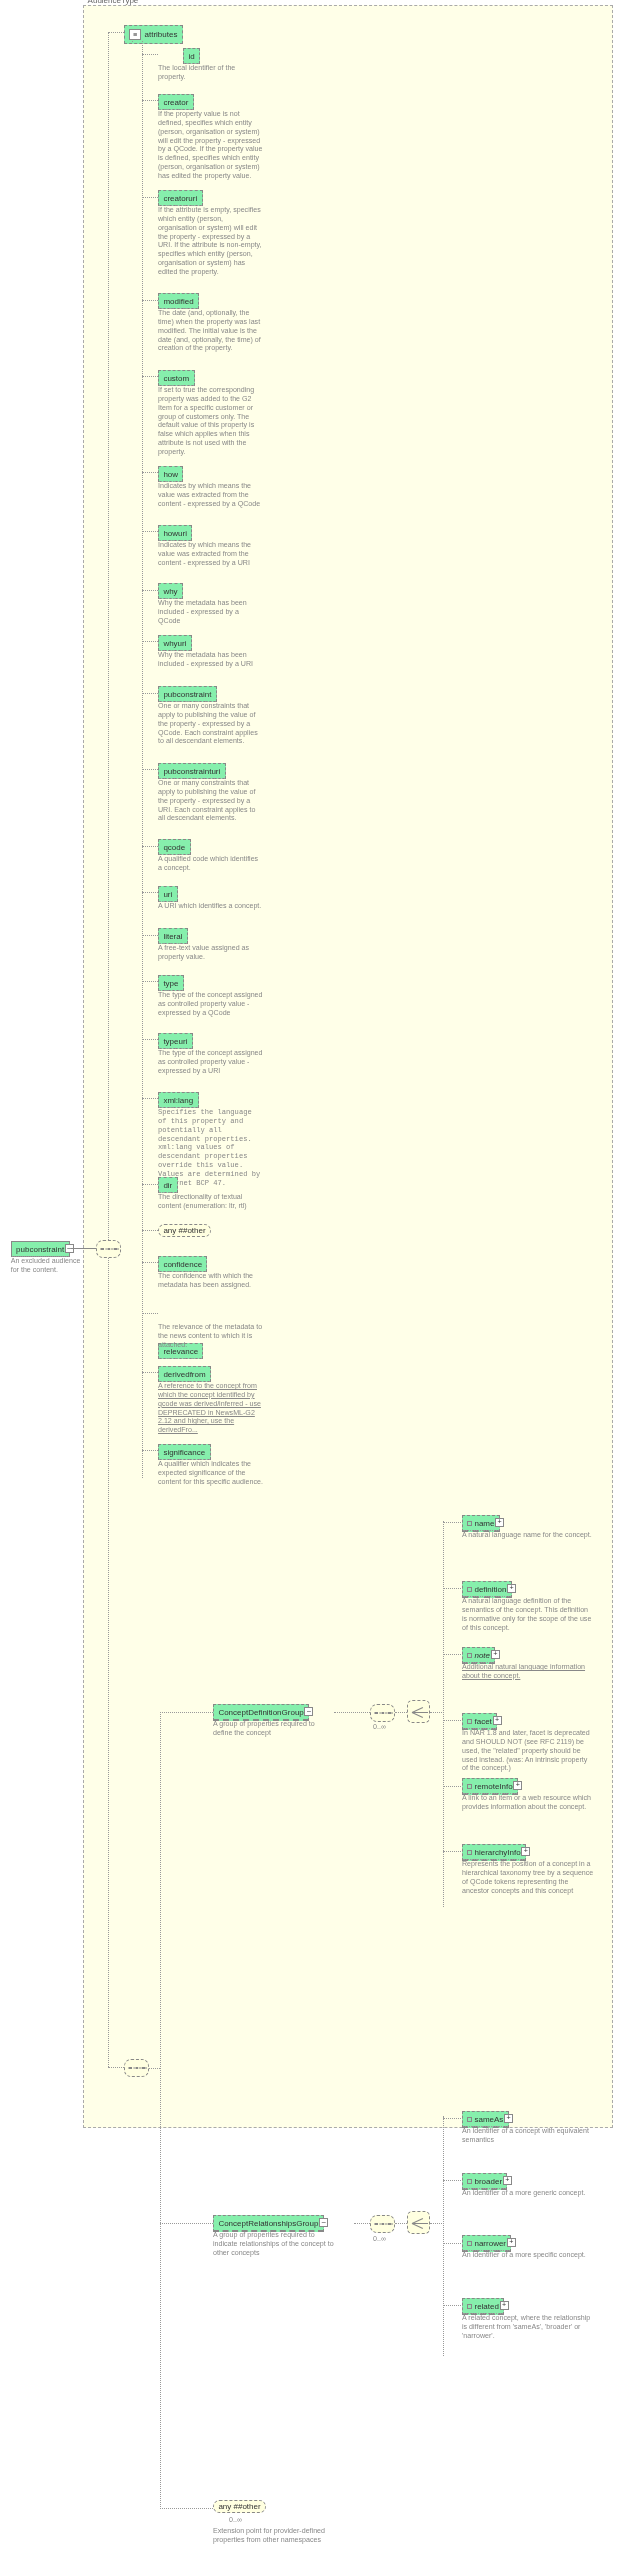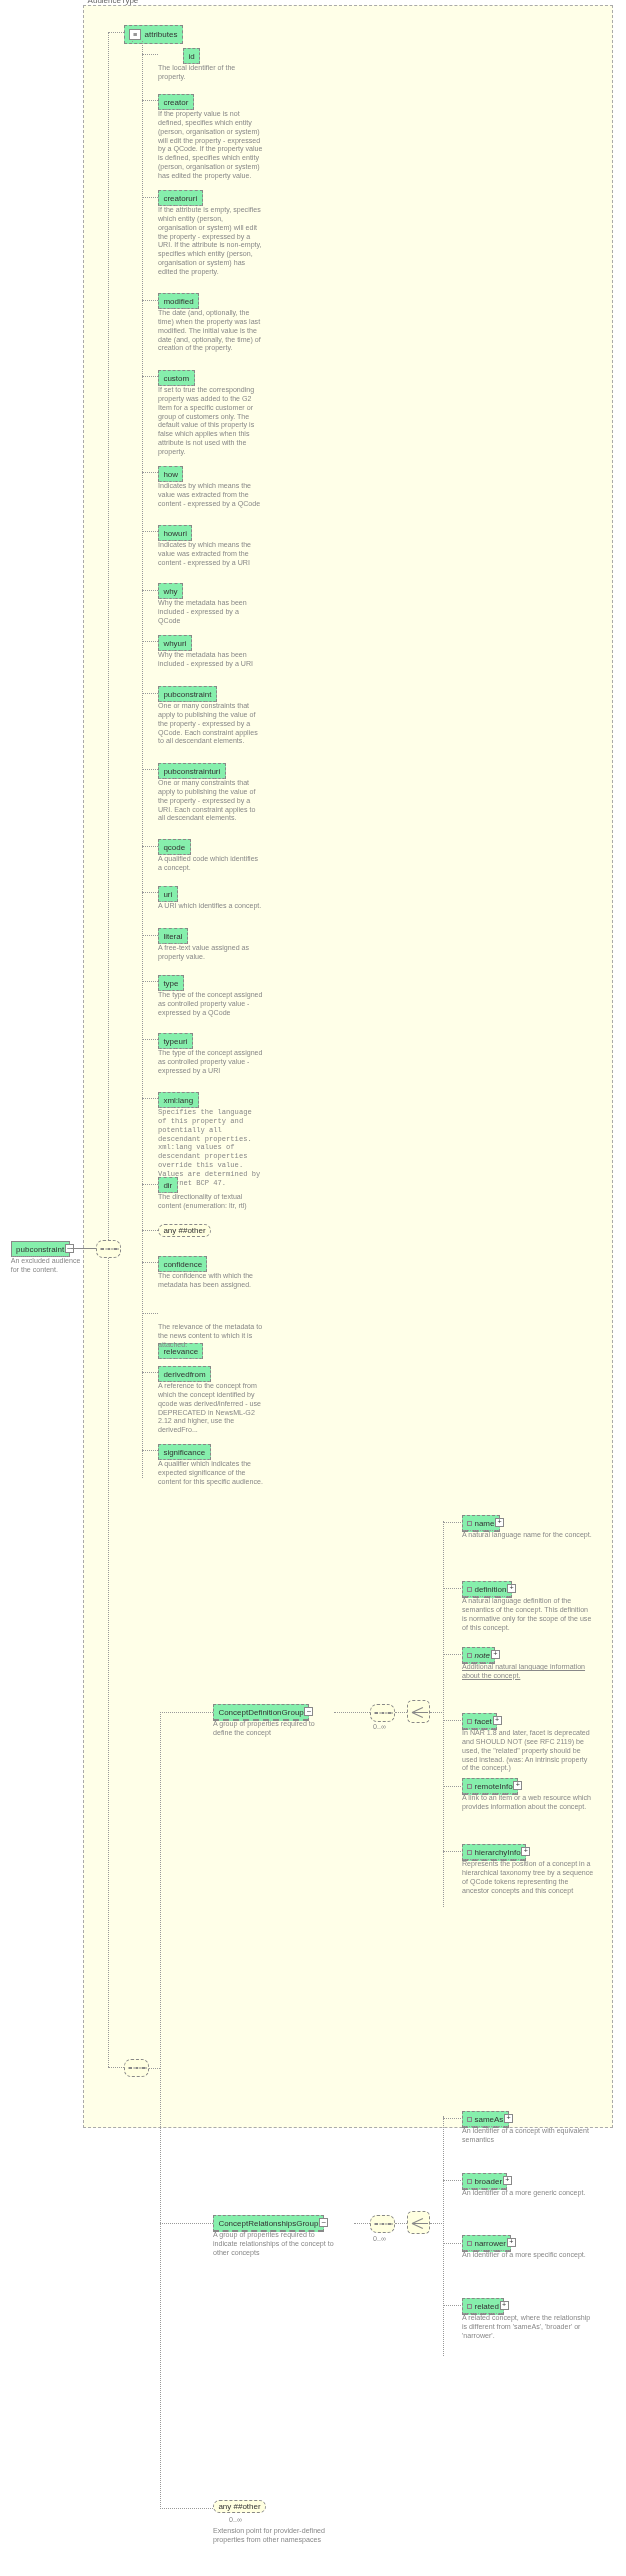--- a/index.html
+++ b/index.html
@@ -131,21 +131,21 @@
       <div class="h-dot" style="left: 142px; top: 1230px; width: 16px;"></div>
       <div class="wf" style="left: 158px; top: 1224px;">any ##other</div>
       <div class="h-dot" style="left: 142px; top: 1262px; width: 16px;"></div>
       <div class="node-dash" style="left: 158px; top: 1256px;"><span class="frac" style="position:absolute;left:0;bottom:-0.9px;width:100%"></span>confidence</div>
       <div class="desc" style="left: 158px; top: 1272px; width: 105px;">The confidence with which the metadata has been assigned.</div>
       <div class="h-dot" style="left: 142px; top: 1313px; width: 16px;"></div>
       <div class="node-dash" style="left: 158px; top: 1307px; margin-top: 36px;"><span class="frac" style="position:absolute;left:0;bottom:-0.9px;width:100%"></span>relevance</div>
       <div class="desc" style="left: 158px; top: 1323px; width: 105px;">The relevance of the metadata to the news content to which it is attached.</div>
       <div class="h-dot" style="left: 142px; top: 1372px; width: 16px;"></div>
       <div class="node-dash" style="left: 158px; top: 1366px;"><span class="frac" style="position:absolute;left:0;bottom:-0.9px;width:100%"></span>derivedfrom</div>
-      <div class="desc" style="left: 158px; top: 1382px; width: 105px;">A reference to the concept from which the concept identified by qcode was derived/inferred - use DEPRECATED in NewsML-G2 2.12 and higher, use the derivedFro...</div>
+      <div class="desc" style="left: 158px; top: 1382px; width: 105px; text-decoration: underline;">A reference to the concept from which the concept identified by qcode was derived/inferred - use DEPRECATED in NewsML-G2 2.12 and higher, use the derivedFro...</div>
       <div class="h-dot" style="left: 142px; top: 1450px; width: 16px;"></div>
       <div class="node-dash" style="left: 158px; top: 1444px;"><span class="frac" style="position:absolute;left:0;bottom:-0.9px;width:100%"></span>significance</div>
       <div class="desc" style="left: 158px; top: 1460px; width: 105px;">A qualifier which indicates the expected significance of the content for this specific audience.</div>
     </div>
 
   <div class="v-dot" style="left:108px; top:1258px; height:809px;"></div>
   <div class="h-dot" style="left:108px; top:2067px; width:16px;"></div>
 
   <div class="seq" style="left:124px; top:2059px; border-style:dashed;">
       <span class="d1"></span>

